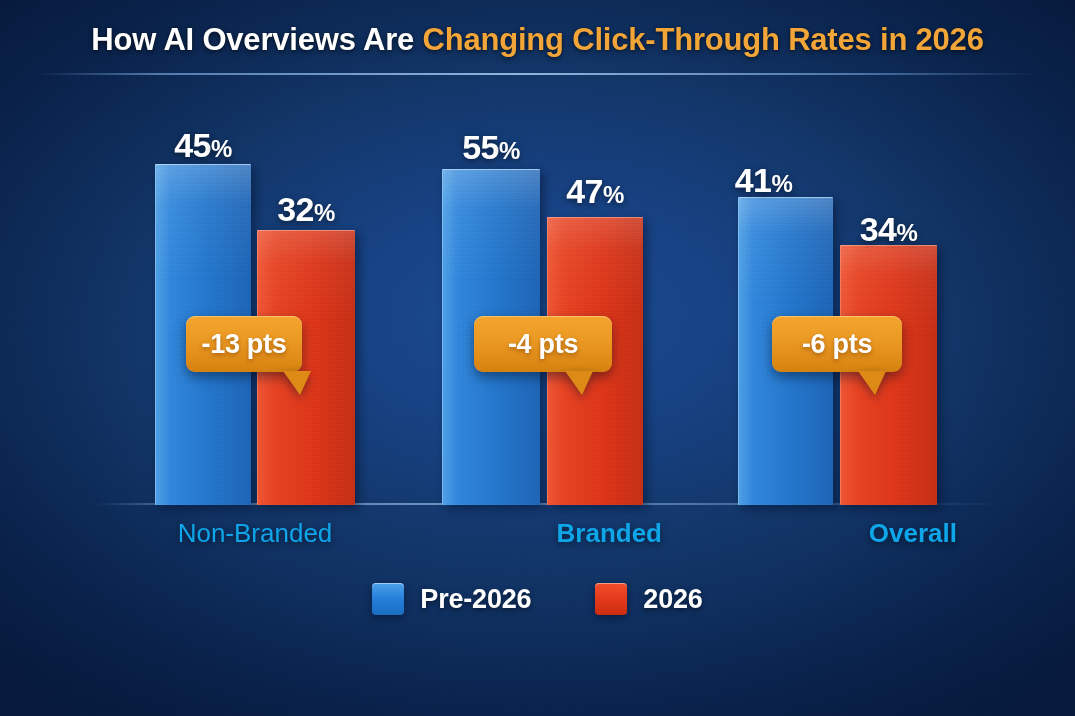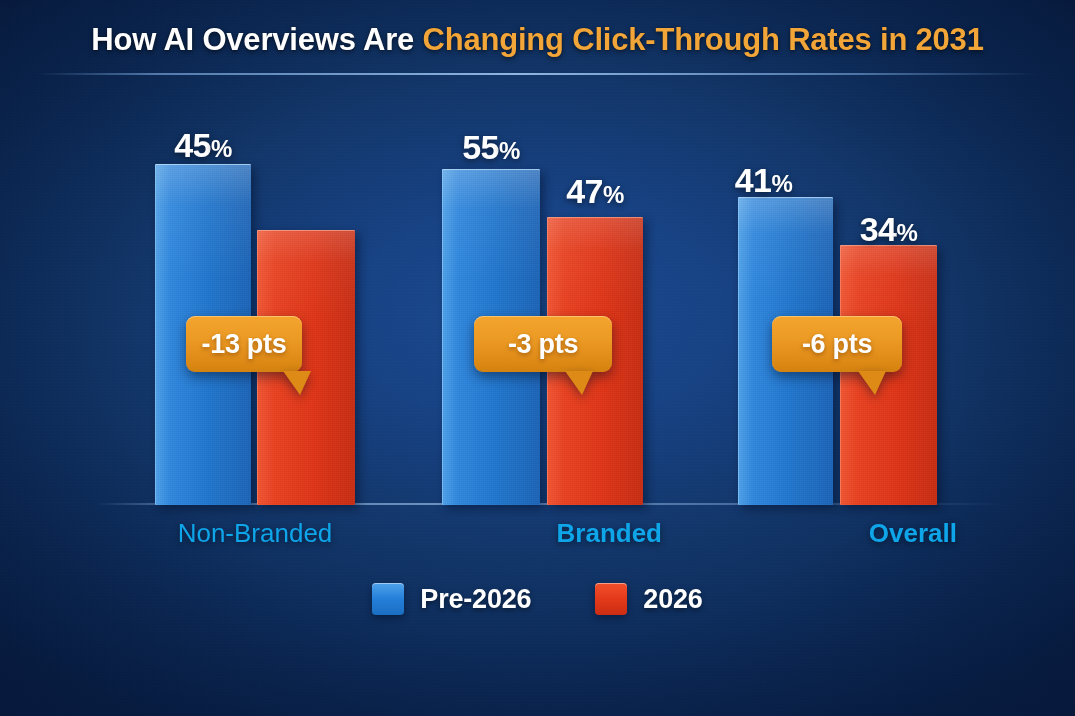--- a/index.html
+++ b/index.html
@@ -198,57 +198,60 @@
 </head>
 <body>
 
 <div id="stage">
 
   <div id="bg-base"></div>
   <div id="bg-noise"></div>
   <div id="bg-vignette"></div>
 
   <div id="title">
-    <span class="t-white">How AI Overviews Are </span><span class="t-gold">Changing Click-Through Rates in 2031</span>
+    <span class="t-white">How AI Overviews Are </span><span class="t-gold">Changing Click-Through Rates in 2026</span>
   </div>
   <div id="title-rule"></div>
 
   <div id="plot">
 
     <div id="baseline"></div>
 
     <div class="bar blue" style="left:155px; width:96px; height:341px;">
       <div class="grain"></div>
     </div>
     <div class="bar red" style="left:257px; width:98px; height:275px;">
       <div class="grain"></div>
     </div>
     <div class="val" style="left:155px; width:96px; top:126px;">
       <span>45</span><span class="pct">%</span>
+    </div>
+    <div class="val" style="left:257px; width:98px; top:190px;">
+      <span>32</span><span class="pct">%</span>
     </div>
     <div class="callout" style="left:186px; width:116px; top:316px;">
       <span class="ctext">-13 pts</span>
       <span class="tail" style="left:97px;"></span>
     </div>
     <div class="cat light" style="left:135px; width:240px;">Non-Branded</div>
 
     <div class="bar blue" style="left:442px; width:98px; height:336px;">
       <div class="grain"></div>
     </div>
     <div class="bar red" style="left:547px; width:96px; height:288px;">
       <div class="grain"></div>
     </div>
     <div class="val" style="left:442px; width:98px; top:128px;">
       <span>55</span><span class="pct">%</span>
     </div>
     <div class="val" style="left:547px; width:96px; top:172px;">
       <span>47</span><span class="pct">%</span>
     </div>
     <div class="callout" style="left:474px; width:138px; top:316px;">
-      <span class="ctext">-3 pts</span>
+      <span class="ctext">-4 pts</span>
       <span class="tail" style="left:91px;"></span>
     </div>
     <div class="cat bold" style="left:422px; width:240px;">Branded</div>
 
     <div class="bar blue" style="left:738px; width:95px; height:308px;">
       <div class="grain"></div>
     </div>
     <div class="bar red" style="left:840px; width:97px; height:260px;">
       <div class="grain"></div>
     </div>

